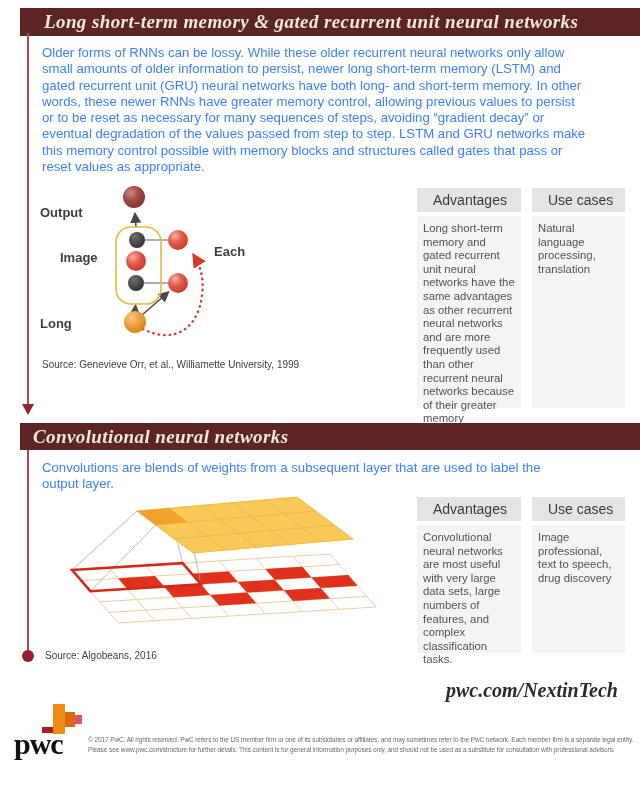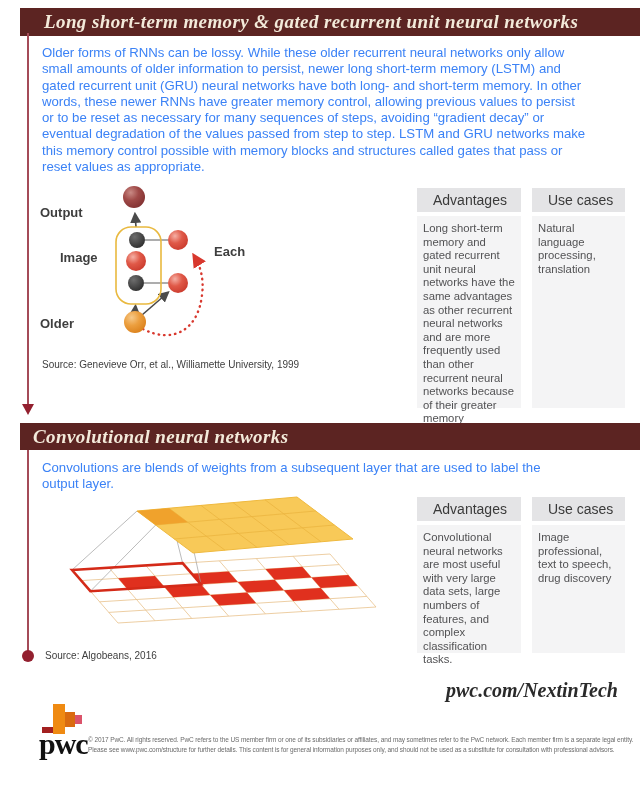--- a/index.html
+++ b/index.html
@@ -22,21 +22,21 @@
   .dlabel{color:#3E3E3E;font-size:13px;font-weight:bold;}
   
   .thead{height:24px;background:#E4E4E6;color:#3A3A3A;font-size:14px;
          line-height:24px;padding-left:16px;box-sizing:border-box;}
   .tbody{background:#F4F4F5;color:#525254;font-size:11.3px;line-height:13.6px;
          padding:6px 4px 6px 6px;box-sizing:border-box;}
   
   .campaign{right:22px;top:679px;font-family:"Liberation Serif", serif;
             font-style:italic;font-weight:bold;font-size:20px;color:#2A2A2A;}
   .pwcword{left:14px;top:729px;font-family:"Liberation Serif", serif;
-           font-weight:bold;font-size:30px;color:#111;letter-spacing:-1px;line-height:1;margin-left:25px;}
+           font-weight:bold;font-size:30px;color:#111;letter-spacing:-1px;line-height:1;}
   .legal{left:88px;color:#6B6B6B;font-size:6.5px;letter-spacing:-0.1px;
          white-space:nowrap;}
   .logoblock{position:absolute;}
 </style>
 </head>
 <body>
 
 <div class="abs bar" style="top:8px;padding-left:24px;">
   <span>Long short-term memory &amp; gated recurrent unit neural networks</span>
 </div>
@@ -89,21 +89,21 @@
   <circle cx="106" cy="79" r="10" fill="url(#gRed)"></circle>
   <circle cx="106" cy="101" r="8" fill="url(#gBlack)"></circle>
   <circle cx="148" cy="58" r="10" fill="url(#gRed)"></circle>
   <circle cx="148" cy="101" r="10" fill="url(#gRed)"></circle>
   <circle cx="105" cy="140" r="11" fill="url(#gOrange)"></circle>
 </svg>
 
 <div class="abs dlabel" style="left:40px;top:188px;margin-top:17px;">Output</div>
 <div class="abs dlabel" style="left:60px;top:250px;">Image</div>
 <div class="abs dlabel" style="left:214px;top:244px;">Each</div>
-<div class="abs dlabel" style="left:40px;top:316px;">Older</div>
+<div class="abs dlabel" style="left:40px;top:316px;">Long</div>
 
 <div class="abs srcline" style="left:42px;top:359px;">Source: Genevieve Orr, et al., Williamette University, 1999</div>
 
 <div class="abs thead" style="left:417px;top:188px;width:104px;">Advantages</div>
 <div class="abs thead" style="left:532px;top:188px;width:93px;">Use cases</div>
 <div class="abs tbody" style="left:417px;top:216px;width:104px;height:192px;">Long short-term memory and gated recurrent unit neural networks have the same advantages as other recurrent neural networks and are more frequently used than other recurrent neural networks because of their greater memory capabilities.</div>
 <div class="abs tbody" style="left:532px;top:216px;width:93px;height:192px;">Natural language processing, translation</div>
 
 <div class="abs bar" style="top:423px;height:27px;line-height:27px;">
   <span>Convolutional neural networks</span>

